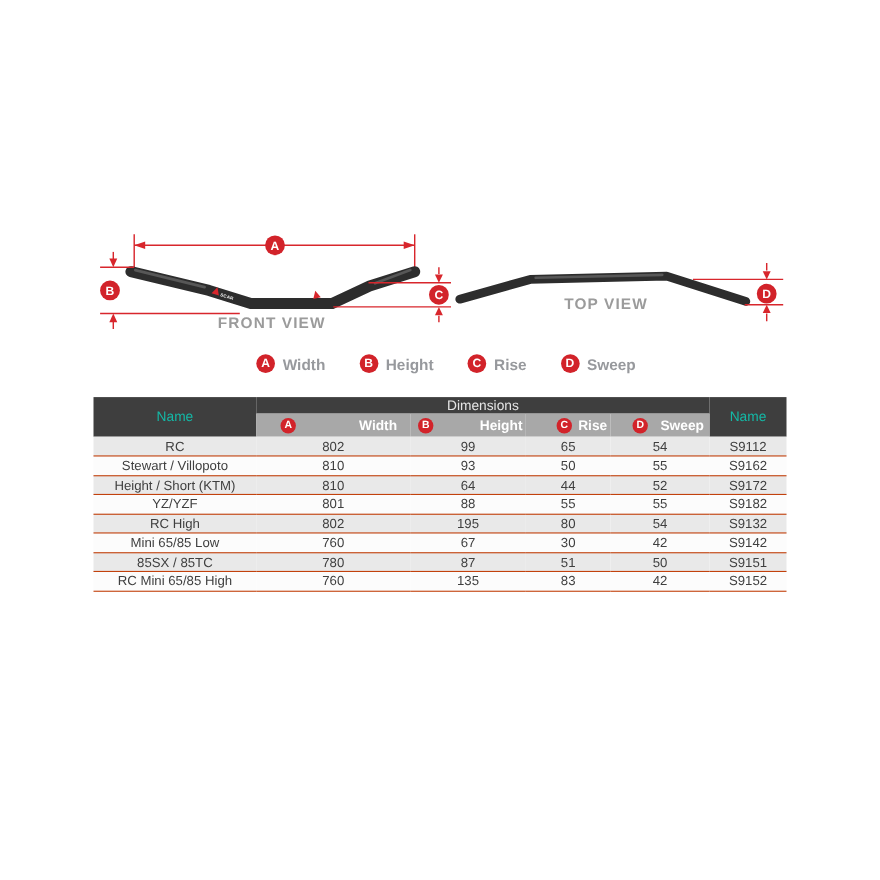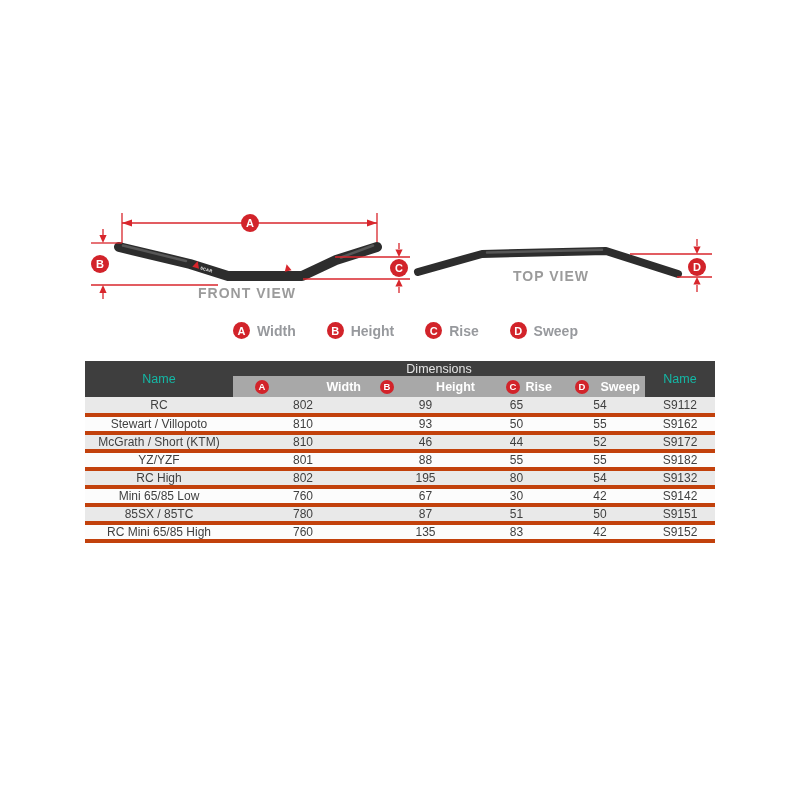--- a/index.html
+++ b/index.html
@@ -52,21 +52,21 @@
   .h2 th.sub{background:var(--subheader-gray);}
   .subcell{display:flex;align-items:center;justify-content:space-between;color:#fff;font-size:12.5px;}
   .sub-0 .subcell{padding:0 12px 0 22px;}
   .sub-1 .subcell{padding:0 3px 0 7px;}
   .sub-2 .subcell{padding:0 3px 0 28px;}
   .sub-3 .subcell{padding:0 5px 0 20px;}
   .sub-badge{
     width:14px;height:14px;border-radius:50%;background:var(--accent-red);flex:0 0 14px;
     color:#fff;font-size:9.5px;font-weight:bold;display:flex;align-items:center;justify-content:center;
   }
-  .spec tbody tr{height:17.5px;border-bottom:4px solid #c2410c;}
+  .spec tbody tr{height:17.5px;border-bottom:1px solid #c2410c;}
   .spec tbody tr:nth-child(odd){background:var(--row-stripe);}
   .spec tbody tr:nth-child(even){background:#fcfcfc;}
   .spec tbody td{text-align:center;color:#3f3f3f;font-size:12px;}
 </style>
 </head>
 <body>
 
 <svg class="diagram-svg" viewBox="0 0 800 318">
 
   <g>
@@ -209,23 +209,23 @@
     </tr>
     <tr>
       <td>Stewart / Villopoto</td>
       <td>810</td>
       <td>93</td>
       <td>50</td>
       <td>55</td>
       <td>S9162</td>
     </tr>
     <tr>
-      <td>McGrath / Short (KTM)</td>
+      <td>Height / Short (KTM)</td>
       <td>810</td>
-      <td>46</td>
+      <td>64</td>
       <td>44</td>
       <td>52</td>
       <td>S9172</td>
     </tr>
     <tr>
       <td>YZ/YZF</td>
       <td>801</td>
       <td>88</td>
       <td>55</td>
       <td>55</td>

